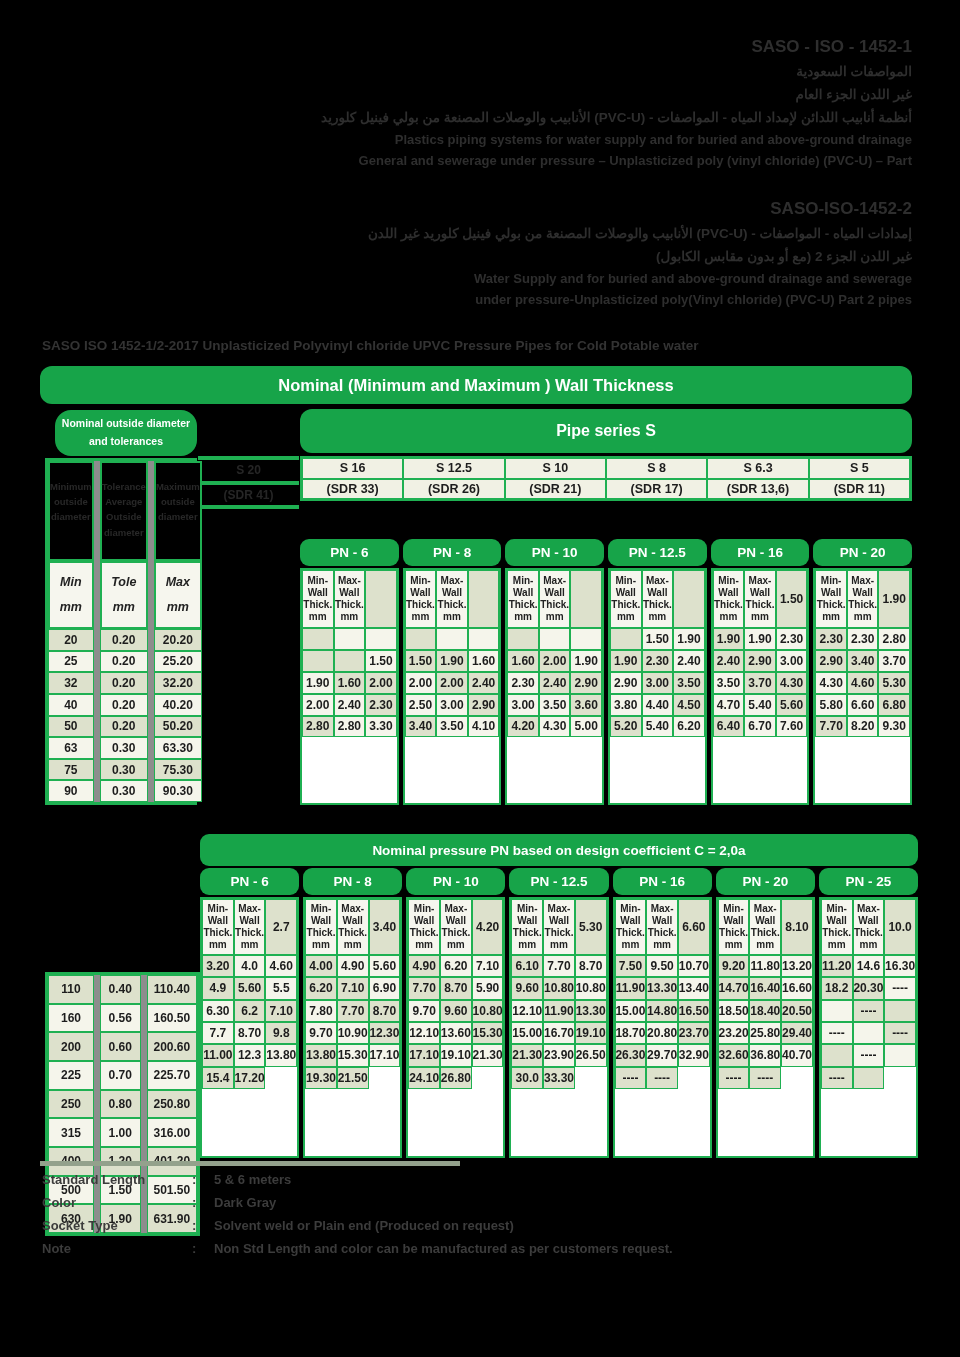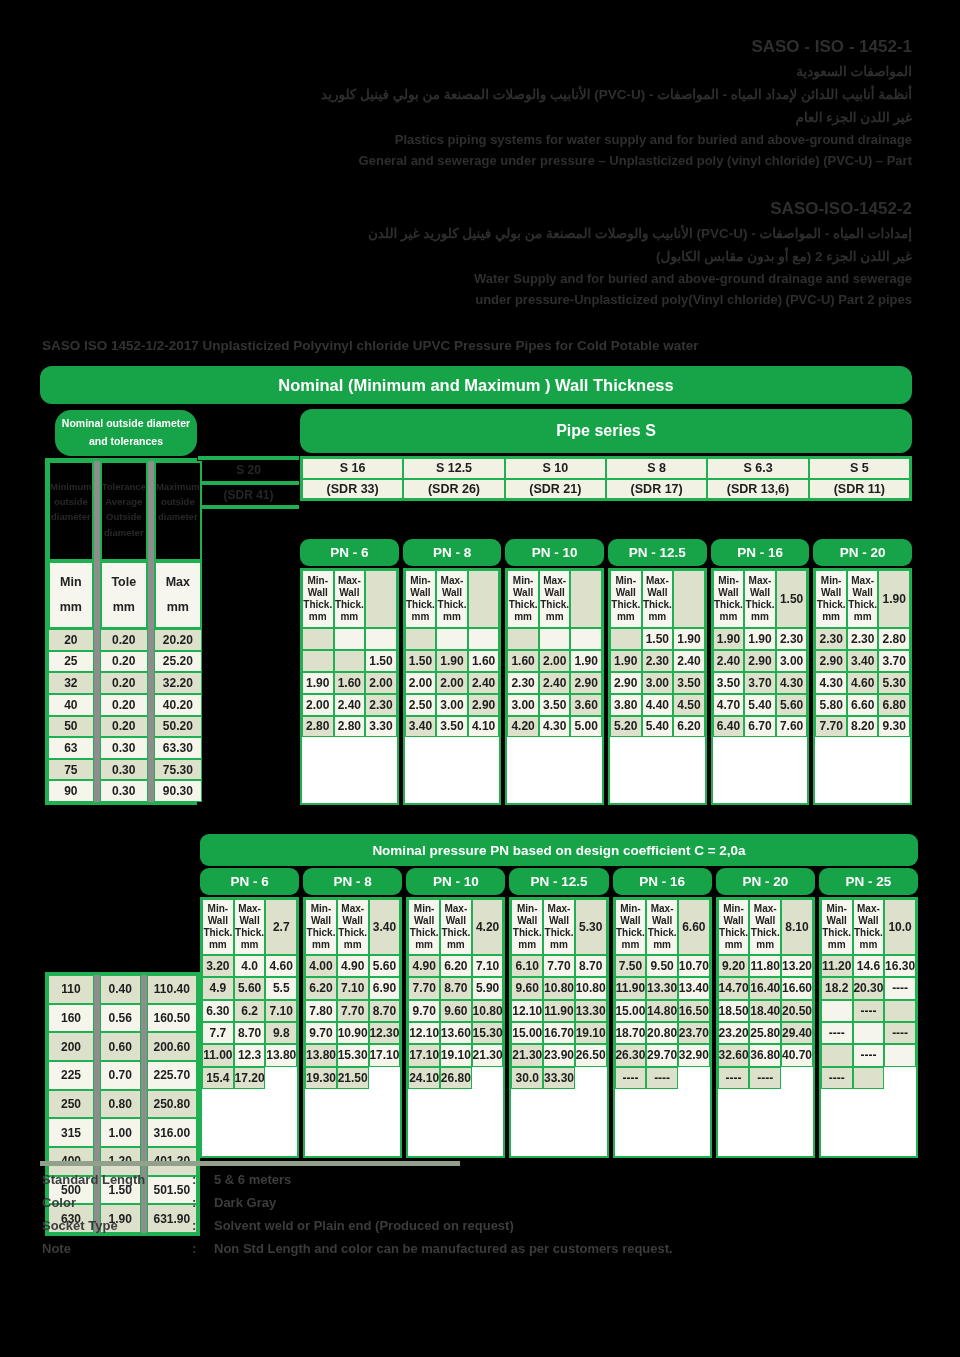--- a/index.html
+++ b/index.html
@@ -77,40 +77,40 @@
   #t1-left{left:45px;top:458px;width:152px;height:347px;
            grid-template-columns:50fr 48fr 54fr;
            grid-template-rows:100px 68px repeat(8,1fr);}
   #t2-left{left:45px;top:953px;width:155px;height:264px;
            grid-template-columns:52fr 46fr 57fr;
            grid-template-rows:repeat(9,1fr);margin-top:19px;}
   .cap{background:#000;border:2px solid var(--bgreen);color:#282828;font-size:9.5px;
        font-weight:bold;text-align:center;line-height:1.6;padding-top:16px;box-sizing:border-box;}
   .ohead{background:#f6f6ee;border:2px solid var(--bgreen);color:#222;font-size:12.5px;
          font-weight:bold;display:flex;align-items:center;justify-content:center;
-         text-align:center;white-space:pre-line;line-height:2;}
+         text-align:center;white-space:pre-line;line-height:2;font-style:italic;}
 
   
   #footer-bar{position:absolute;left:40px;top:1161px;width:420px;height:5px;background:#93a18c;}
   #footer-rows{position:absolute;left:42px;top:1168px;color:#3c3c3c;font-size:13px;font-weight:bold;}
   .foot-row{display:flex;line-height:23px;}
   .f-label{width:150px;}
   .f-colon{width:22px;}
   .f-value{}
 </style>
 </head>
 <body>
 
 <div class="page">
 
   <div class="std" id="std1">
     <div class="code">SASO - ISO - 1452-1</div>
     <div class="ar">المواصفات السعودية</div>
+    <div class="ar">غير اللدن الجزء العام</div>
     <div class="ar">أنظمة أنابيب اللدائن لإمداد المياه - المواصفات - (PVC-U) الأنابيب والوصلات المصنعة من بولي فينيل كلوريد</div>
-    <div class="ar">غير اللدن الجزء العام</div>
     <div class="en">Plastics piping systems for water supply and for buried and above-ground drainage</div>
     <div class="en">General  and sewerage under pressure – Unplasticized poly (vinyl chloride) (PVC-U) – Part</div>
   </div>
 
   <div class="std" id="std2">
     <div class="code">SASO-ISO-1452-2</div>
     <div class="ar">إمدادات المياه - المواصفات - (PVC-U) الأنابيب والوصلات المصنعة من بولي فينيل كلوريد غير اللدن</div>
     <div class="ar">غير اللدن الجزء 2 (مع أو بدون مقابس الكابول)</div>
     <div class="en">Water Supply and for buried and above-ground drainage and sewerage</div>
     <div class="en">under pressure-Unplasticized poly(Vinyl chloride) (PVC-U) Part 2 pipes</div>

